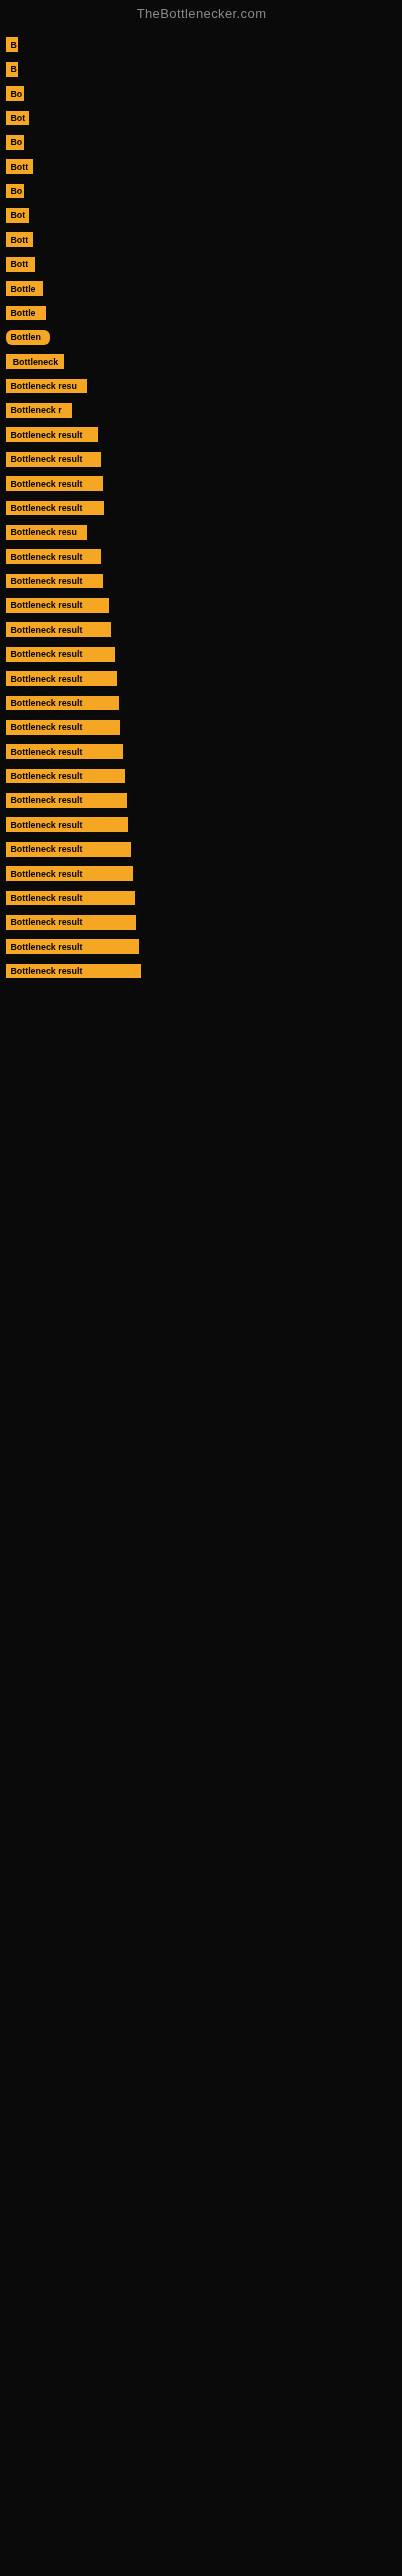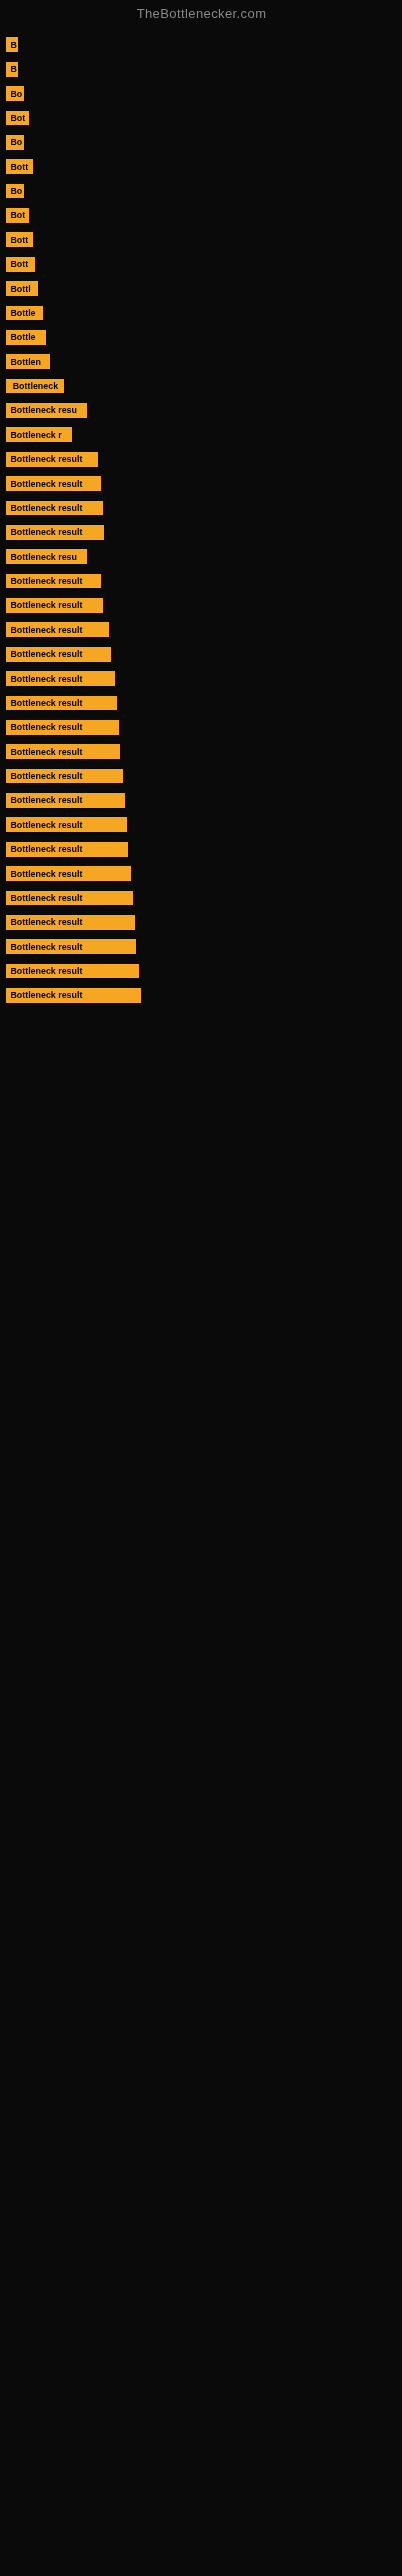--- a/index.html
+++ b/index.html
@@ -79,30 +79,27 @@
     <div class="list-item">
       <div class="label-badge" style="width: 22.5px;">Bot</div>
     </div>
     <div class="list-item">
       <div class="label-badge" style="width: 26.6px;">Bott</div>
     </div>
     <div class="list-item">
       <div class="label-badge" style="width: 29px;">Bott</div>
     </div>
     <div class="list-item">
-      <div class="label-badge" style="width: 32px;">Bottl</div>
-    </div>
-    <div class="list-item">
       <div class="label-badge" style="width: 37px;">Bottle</div>
     </div>
     <div class="list-item">
       <div class="label-badge" style="width: 40px;">Bottle</div>
     </div>
     <div class="list-item">
-      <div class="label-badge" style="width: 44px;">Bottlen</div>
+      <div class="label-badge" style="width: 44px; border-radius: 6px;">Bottlen</div>
     </div>
     <div class="list-item">
       <div class="label-badge" style="width: 58px; text-align: center;">Bottleneck</div>
     </div>
     <div class="list-item">
       <div class="label-badge" style="width: 81px;">Bottleneck resu</div>
     </div>
     <div class="list-item">
       <div class="label-badge" style="width: 66px;">Bottleneck r</div>
     </div>

